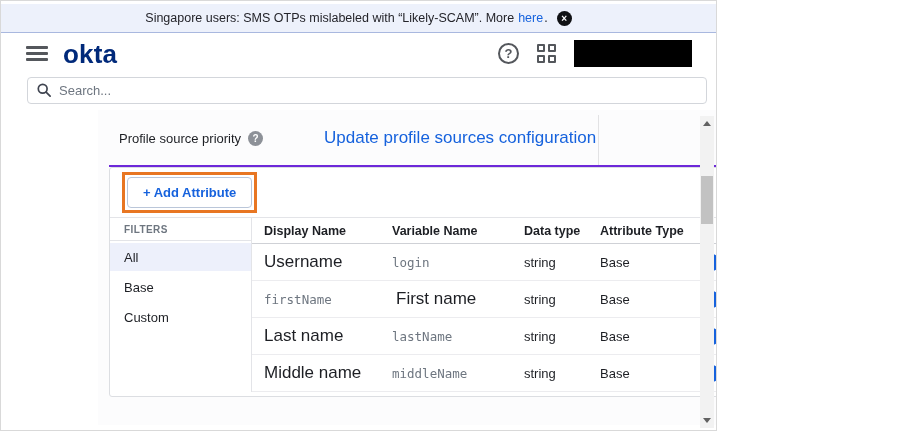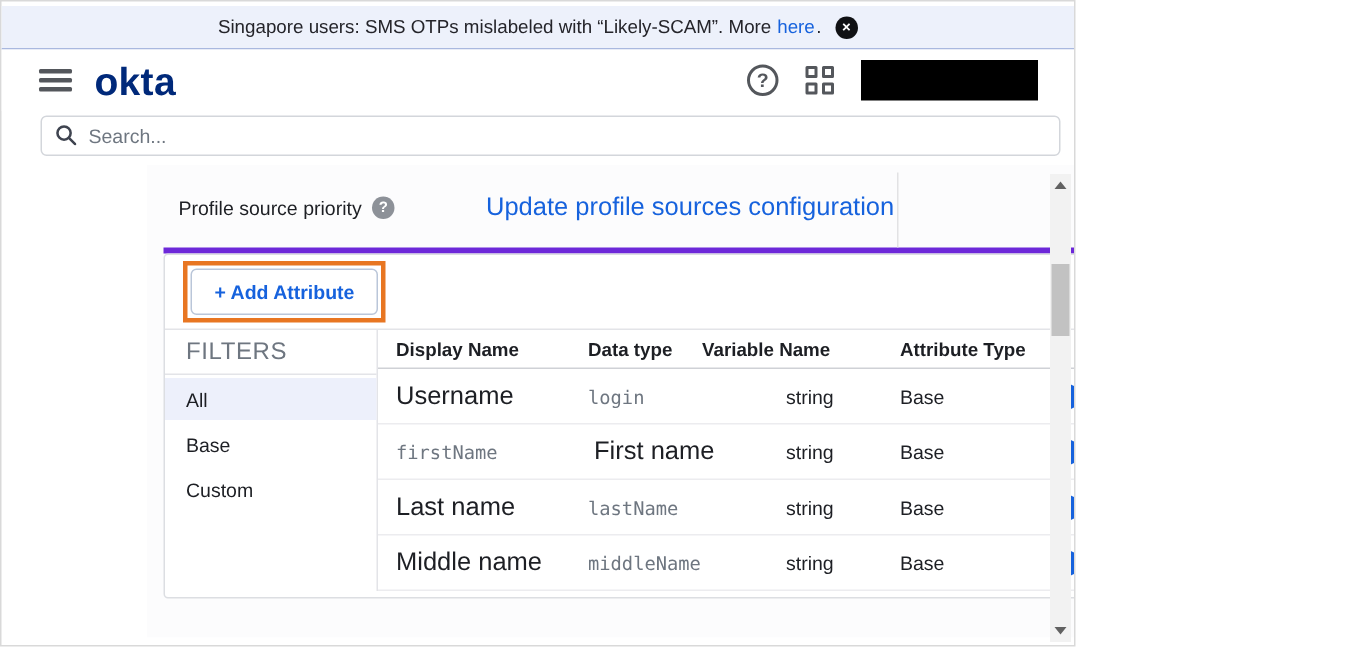--- a/index.html
+++ b/index.html
@@ -43,39 +43,39 @@
   .search-wrap{padding:3px 9px 6px;position:relative;margin-left:17px;}
   .search-input{width:100%;height:27px;border:1px solid #d3d6db;border-radius:4px;padding:0 8px 0 31px;
     font-size:13px;color:var(--ink);font-family:"Liberation Sans",sans-serif;outline:none;}
   .search-input::placeholder{color:#6e7680;}
   .search-icon{position:absolute;left:19px;top:9px;width:14px;height:14px;pointer-events:none;}
 
   
   .content{position:relative;height:315px;overflow:hidden;}
   .content-card{margin-left:97px;width:704px;min-height:315px;background:#fcfcfd;padding:1px 0 20px;}
 
-  .ps-row{margin:4px 0 0 11px;width:682px;display:flex;align-items:stretch;border-bottom:4px solid #6d28d9;}
+  .ps-row{margin:4px 0 0 11px;width:682px;display:flex;align-items:stretch;border-bottom:2px solid #6d28d9;}
   .ps-cell1{width:215px;display:flex;align-items:center;gap:7px;padding:13px 0 17px 10px;font-size:13px;}
   .ps-cell2{width:275px;display:flex;align-items:center;padding:13px 0 17px;border-right:1px solid #e2e2e4;}
   .ps-cell3{flex:1;}
   .info-gray{width:15px;height:15px;border-radius:50%;background:#8d9198;color:#fff;font-size:10px;font-weight:bold;
     display:flex;align-items:center;justify-content:center;}
   .ps-link{color:var(--accent);font-size:17px;text-decoration:none;cursor:pointer;}
 
   .attrs-title{margin:21px 0 13px 16px;font-size:18px;font-weight:bold;color:var(--ink);}
 
   .panel{margin-left:11px;width:678px;border:1px solid #dcdee2;border-radius:3px;background:#fff;min-height:230px;}
   .toolbar{padding:4px 12px;border-bottom:1px solid var(--line);}
   .annotation-box{display:inline-block;border:3px solid var(--orange);padding:2px;}
   .add-btn{background:#fff;border:1px solid #bac6d9;border-radius:4px;color:var(--accent);font-weight:bold;
     font-size:13px;padding:7px 15px;cursor:pointer;font-family:"Liberation Sans",sans-serif;}
 
   .panel-body{display:flex;align-items:stretch;}
   .filters{width:142px;border-right:1px solid var(--line);flex-shrink:0;}
-  .filters-label{padding:6px 14px 5px;font-size:16px;color:var(--muted);letter-spacing:.4px;border-bottom:1px solid var(--line);}
+  .filters-label{padding:6px 14px 5px;font-size:10px;color:var(--muted);letter-spacing:.4px;border-bottom:1px solid var(--line);font-weight:bold;}
   .filter-item{padding:7px 14px 6px;font-size:13px;color:var(--ink);cursor:pointer;margin-top:2px;}
   .filter-item.selected{background:var(--selbg);}
 
   .attr-table{flex:1;}
   .t-head{display:flex;border-bottom:1px solid var(--hiline);}
   .t-head .cell{font-weight:bold;font-size:12.5px;padding:6px 0 5px 12px;color:var(--ink);}
   .t-row{display:flex;align-items:center;height:37px;border-bottom:1px solid #ececef;}
   .cell{overflow:hidden;white-space:nowrap;}
   .c1{width:128px;padding-left:12px;font-size:17px;}
   .c2{width:132px;padding-left:12px;font-size:12.5px;}
@@ -165,22 +165,22 @@
 
   <div class="filter-item">Base</div>
 
   <div class="filter-item">Custom</div>
 </div>
           </div>
 
           <div class="attr-table">
             <div class="t-head">
               <div class="cell c1">Display Name</div>
+              <div class="cell c2">Variable Name</div>
               <div class="cell c3">Data type</div>
-              <div class="cell c2">Variable Name</div>
               <div class="cell c4">Attribute Type</div>
               <div class="cell c5"></div>
               <div class="cell c6"></div>
             </div>
             <div id="table-body">
   <div class="t-row">
     <div class="cell c1">Username</div>
     <div class="cell c2">login</div>
     <div class="cell c3">string</div>
     <div class="cell c4">Base</div>

